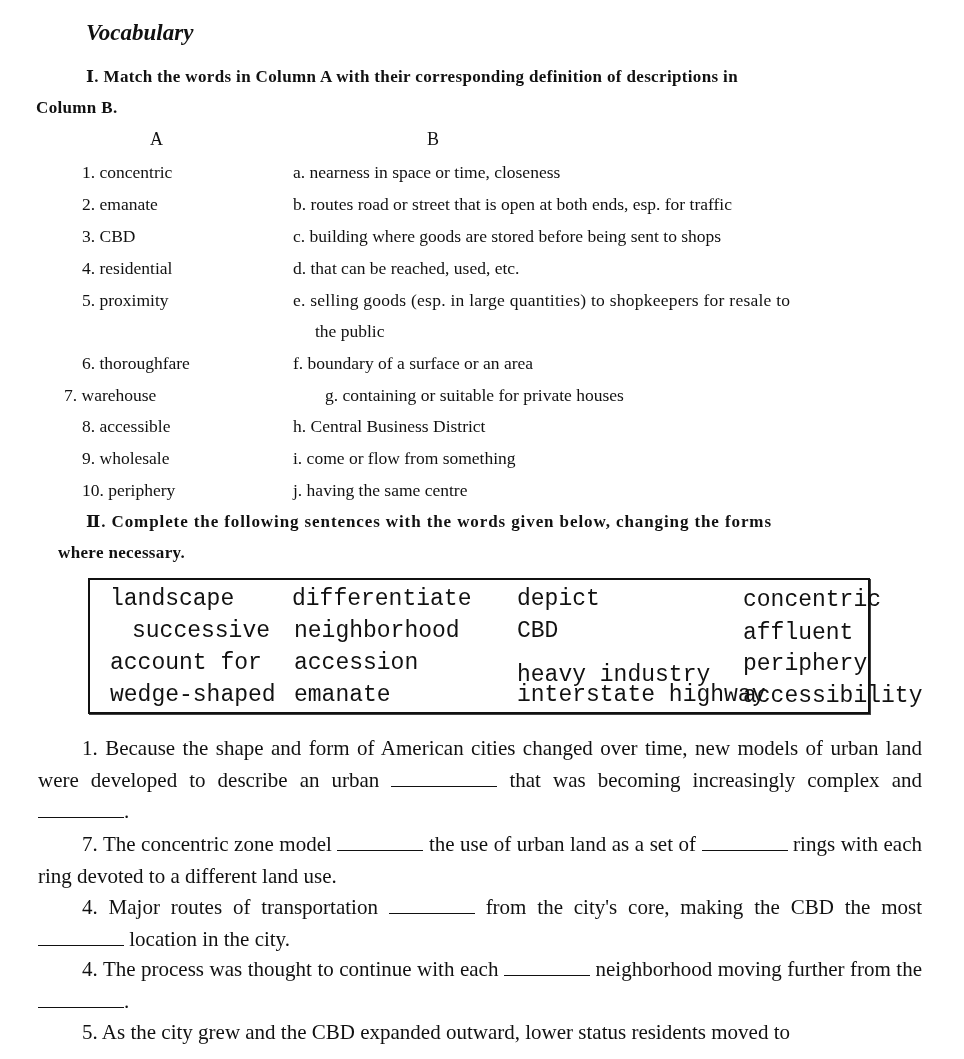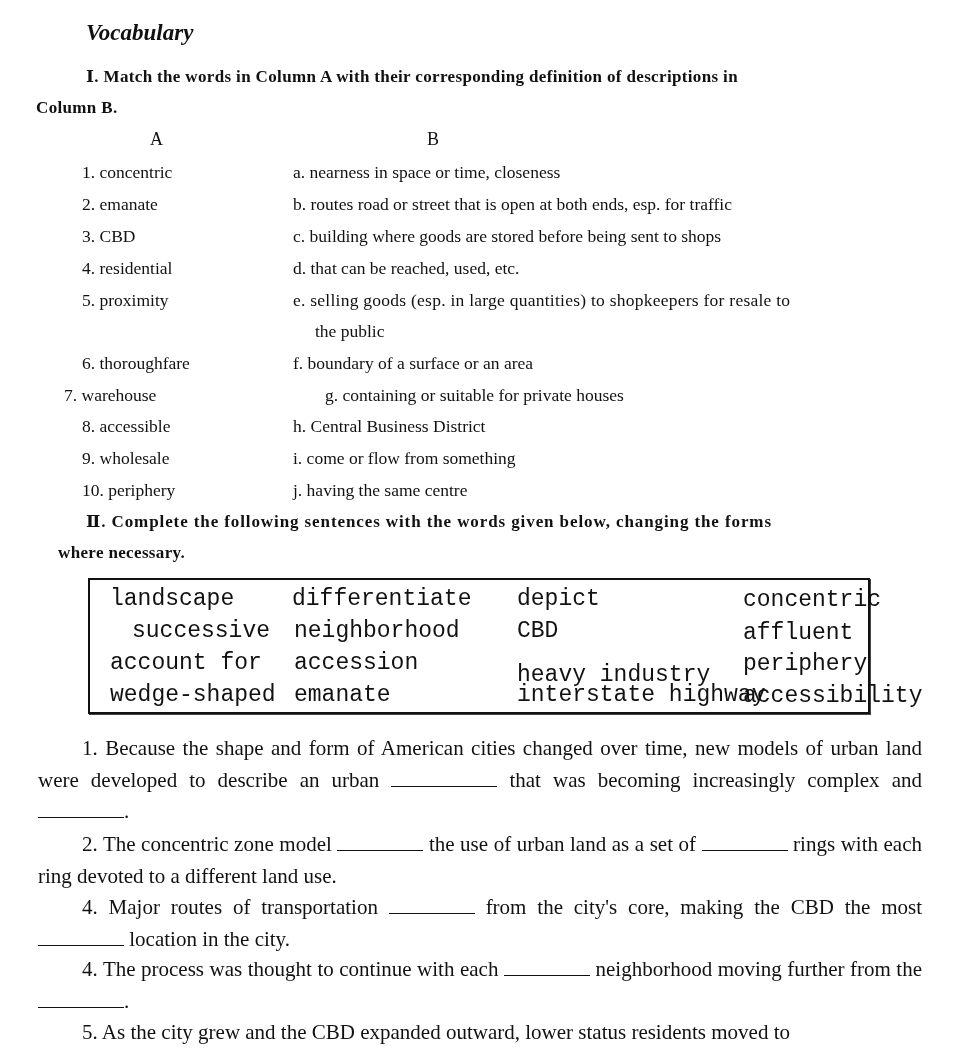--- a/index.html
+++ b/index.html
@@ -83,21 +83,21 @@
 <div class="abs word" style="left:743px; top:683px;">accessibility</div>
 
 <div class="abs para" style="top:733px;">
   <span class="ind"></span><span>1. Because the shape and form of American cities changed over time, new models of urban land were developed to describe an urban</span>
   <span class="blank" style="width:106px;"></span>
   <span>that was becoming increasingly complex and</span>
   <span class="blank" style="width:86px;"></span><span>.</span>
 </div>
 
 <div class="abs para" style="top:829px;">
-  <span class="ind"></span><span>2. The concentric zone model</span>
+  <span class="ind"></span><span>7. The concentric zone model</span>
   <span class="blank" style="width:86px;"></span>
   <span>the use of urban land as a set of</span>
   <span class="blank" style="width:86px;"></span>
   <span>rings with each ring devoted to a different land use.</span>
 </div>
 
 <div class="abs para" style="top:892px;">
   <span class="ind"></span><span>4. Major routes of transportation</span>
   <span class="blank" style="width:86px;"></span>
   <span>from the city's core, making the CBD the most</span>

